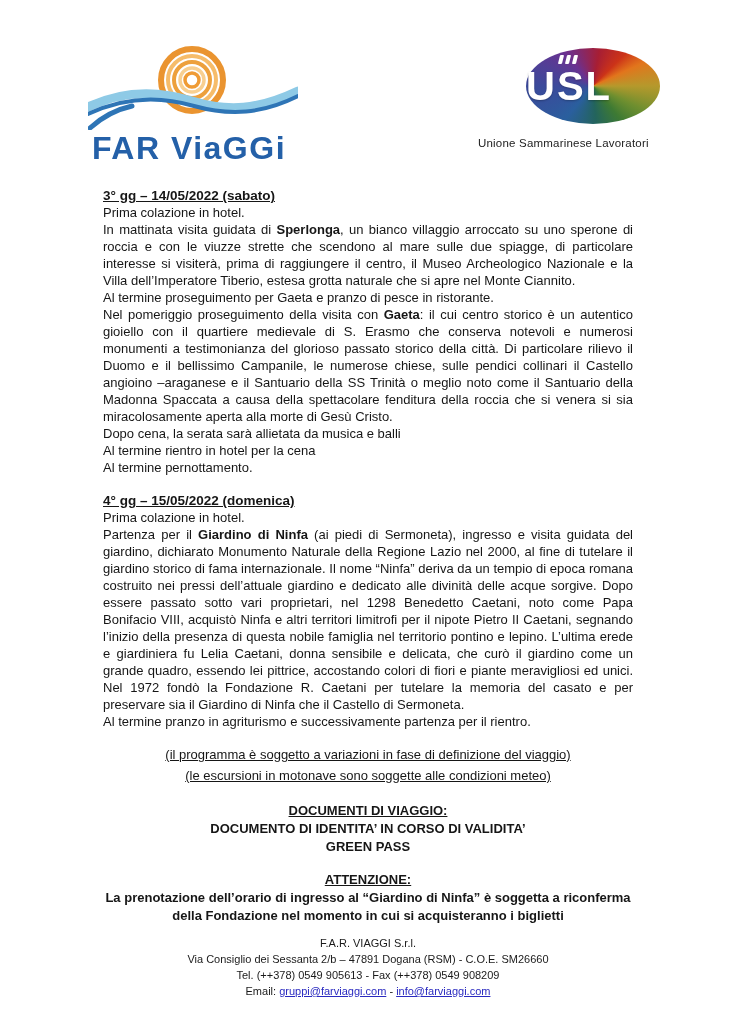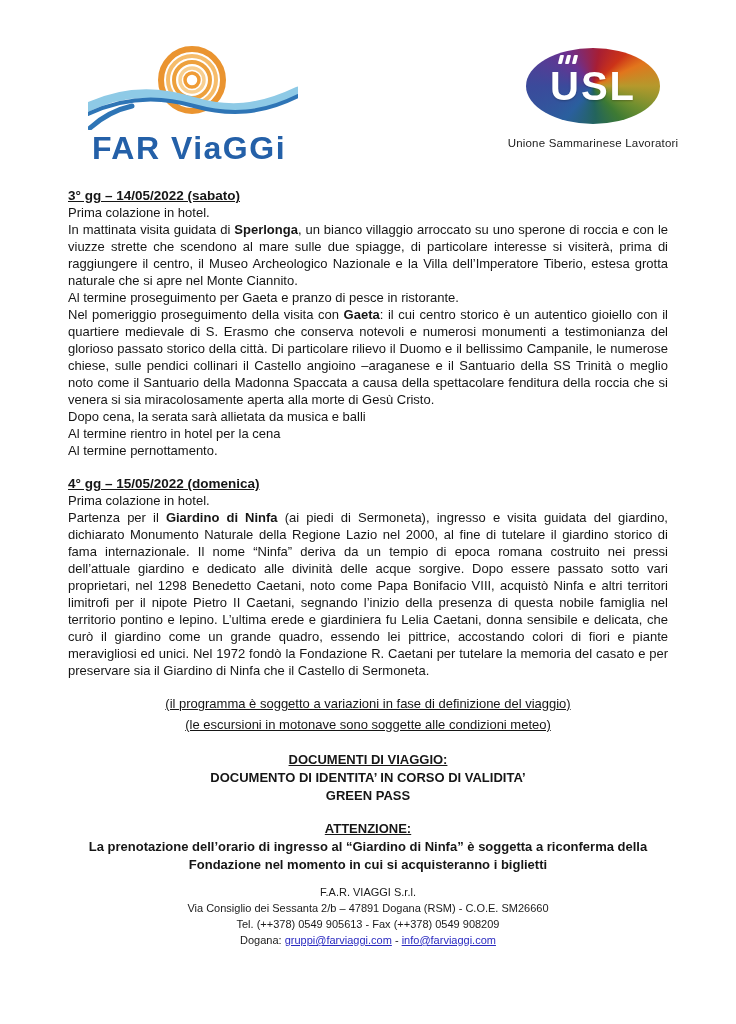--- a/index.html
+++ b/index.html
@@ -10,38 +10,38 @@
     color:#161616; overflow:hidden; position:relative;
   }
   .b { font-weight:bold; }
 
   
   .header { display:flex; justify-content:space-between; align-items:flex-start;
             padding:44px 28px 4px 88px; }
   .far-logo { width:210px; }
   .far-brand { font-size:32px; font-weight:bold; color:#2460a8;
                letter-spacing:1.5px; margin:-4px 0 0 4px; }
-  .usl-logo { width:230px; text-align:center; margin-top:4px; }
+  .usl-logo { width:230px; text-align:left; margin-top:4px; }
   .usl-oval { width:134px; height:76px; border-radius:50%; margin:0 auto;
     position:relative;
     background:conic-gradient(from -40deg at 50% 50%,
       #6b3190, #a71e34 50deg, #cc3318 85deg, #e2751c 105deg,
       #b5992c 130deg, #6f8f2f 155deg, #3e7a33 180deg, #23645c 215deg,
       #2a5f9e 260deg, #3b4a9b 310deg, #6b3190 360deg);
   }
   .usl-ticks { position:absolute; top:7px; left:33px; display:flex; gap:3px; }
   .usl-tick { width:4px; height:9px; background:#fff; border-radius:1px;
               transform:skewX(-14deg); }
   .usl-text { display:block; line-height:76px; font-size:40px; font-weight:bold;
               color:#fff; letter-spacing:2px; text-shadow:0 1px 2px rgba(0,0,0,.25); }
   .usl-caption { margin-top:13px; font-size:11.5px; font-weight:normal; color:#222;
                  letter-spacing:.2px; }
 
   
-  .content { padding:0 68px; font-size:13px; line-height:17px; }
+  .content { padding:0 103px; font-size:13px; line-height:17px; }
   .day-heading { font-size:13.5px; font-weight:bold; text-decoration:underline;
                  margin-top:16px; }
   .para { text-align:left; }
   .para.just { text-align:justify; }
   .notes { margin-top:14px; text-align:center; line-height:21px; }
   .note { text-decoration:underline; }
   .docs { margin-top:16px; text-align:center; font-weight:bold; line-height:18px; }
   .docs-title { text-decoration:underline; }
   .attention { margin-top:15px; text-align:center; font-weight:bold; line-height:18px; }
   .attention-title { text-decoration:underline; }
@@ -98,20 +98,21 @@
       <div class="para just"><span>Nel pomeriggio proseguimento della visita con </span><span class="b">Gaeta</span><span>: il cui centro storico è un autentico gioiello con il quartiere medievale di S. Erasmo che conserva notevoli e numerosi monumenti a testimonianza del glorioso passato storico della città. Di particolare rilievo il Duomo e il bellissimo Campanile, le numerose chiese, sulle pendici collinari il Castello angioino –araganese e il Santuario della SS Trinità o meglio noto come il Santuario della Madonna Spaccata a causa della spettacolare fenditura della roccia che si venera si sia miracolosamente aperta alla morte di Gesù Cristo.</span></div>
       <div class="para"><span>Dopo cena, la serata sarà allietata da musica e balli</span></div>
       <div class="para"><span>Al termine rientro in hotel per la cena</span></div>
       <div class="para"><span>Al termine pernottamento.</span></div>
     </div>
 
     <div>
       <div class="day-heading">4° gg – 15/05/2022 (domenica)</div>
       <div class="para"><span>Prima colazione in hotel.</span></div>
       <div class="para just"><span>Partenza  per il </span><span class="b">Giardino di Ninfa</span><span> (ai piedi di Sermoneta), ingresso e visita guidata del giardino, dichiarato Monumento Naturale della Regione Lazio nel 2000, al fine di tutelare il giardino storico di fama internazionale. Il nome “Ninfa” deriva da un tempio di epoca romana costruito nei pressi dell’attuale giardino e dedicato alle divinità delle acque sorgive. Dopo essere passato sotto vari proprietari, nel 1298 Benedetto Caetani, noto come Papa Bonifacio VIII, acquistò Ninfa e altri territori limitrofi per il nipote Pietro II Caetani, segnando l’inizio della presenza di questa nobile famiglia nel territorio pontino e lepino. L’ultima erede e giardiniera fu Lelia Caetani, donna sensibile e delicata, che curò il giardino come un grande quadro, essendo lei pittrice, accostando colori di fiori e piante meravigliosi ed unici. Nel 1972 fondò la Fondazione R. Caetani per tutelare la memoria del casato e per preservare sia il Giardino di Ninfa che il Castello di Sermoneta.</span></div>
+      <div class="para"><span>Al termine pranzo in agriturismo e successivamente partenza per il rientro.</span></div>
     </div>
 
     <div class="notes">
       <div><span class="note">(il programma è soggetto a variazioni in fase di definizione del viaggio)</span></div>
       <div><span class="note">(le escursioni in motonave sono soggette alle condizioni meteo)</span></div>
     </div>
 
     <div class="docs">
       <div><span class="docs-title">DOCUMENTI DI VIAGGIO:</span></div>
       <div>DOCUMENTO DI IDENTITA’ IN CORSO DI VALIDITA’</div>
@@ -122,20 +123,20 @@
       <div><span class="attention-title">ATTENZIONE:</span></div>
       <div class="attention-text">La prenotazione dell’orario di ingresso al “Giardino di Ninfa” è soggetta a riconferma della Fondazione nel momento in cui si acquisteranno i biglietti</div>
     </div>
   </div>
 
   <div class="footer">
     <div>F.A.R. VIAGGI S.r.l.</div>
     <div>Via Consiglio dei Sessanta 2/b  –  47891 Dogana (RSM) -  C.O.E.  SM26660</div>
     <div>Tel. (++378) 0549 905613  -  Fax  (++378) 0549 908209</div>
     <div>
-      <span>Dogana:</span>
+      <span>Email:</span>
       <a>gruppi@farviaggi.com</a>
       <span>-</span>
       <a>info@farviaggi.com</a>
     </div>
   </div>
 
 </div>
 
 </body></html>

